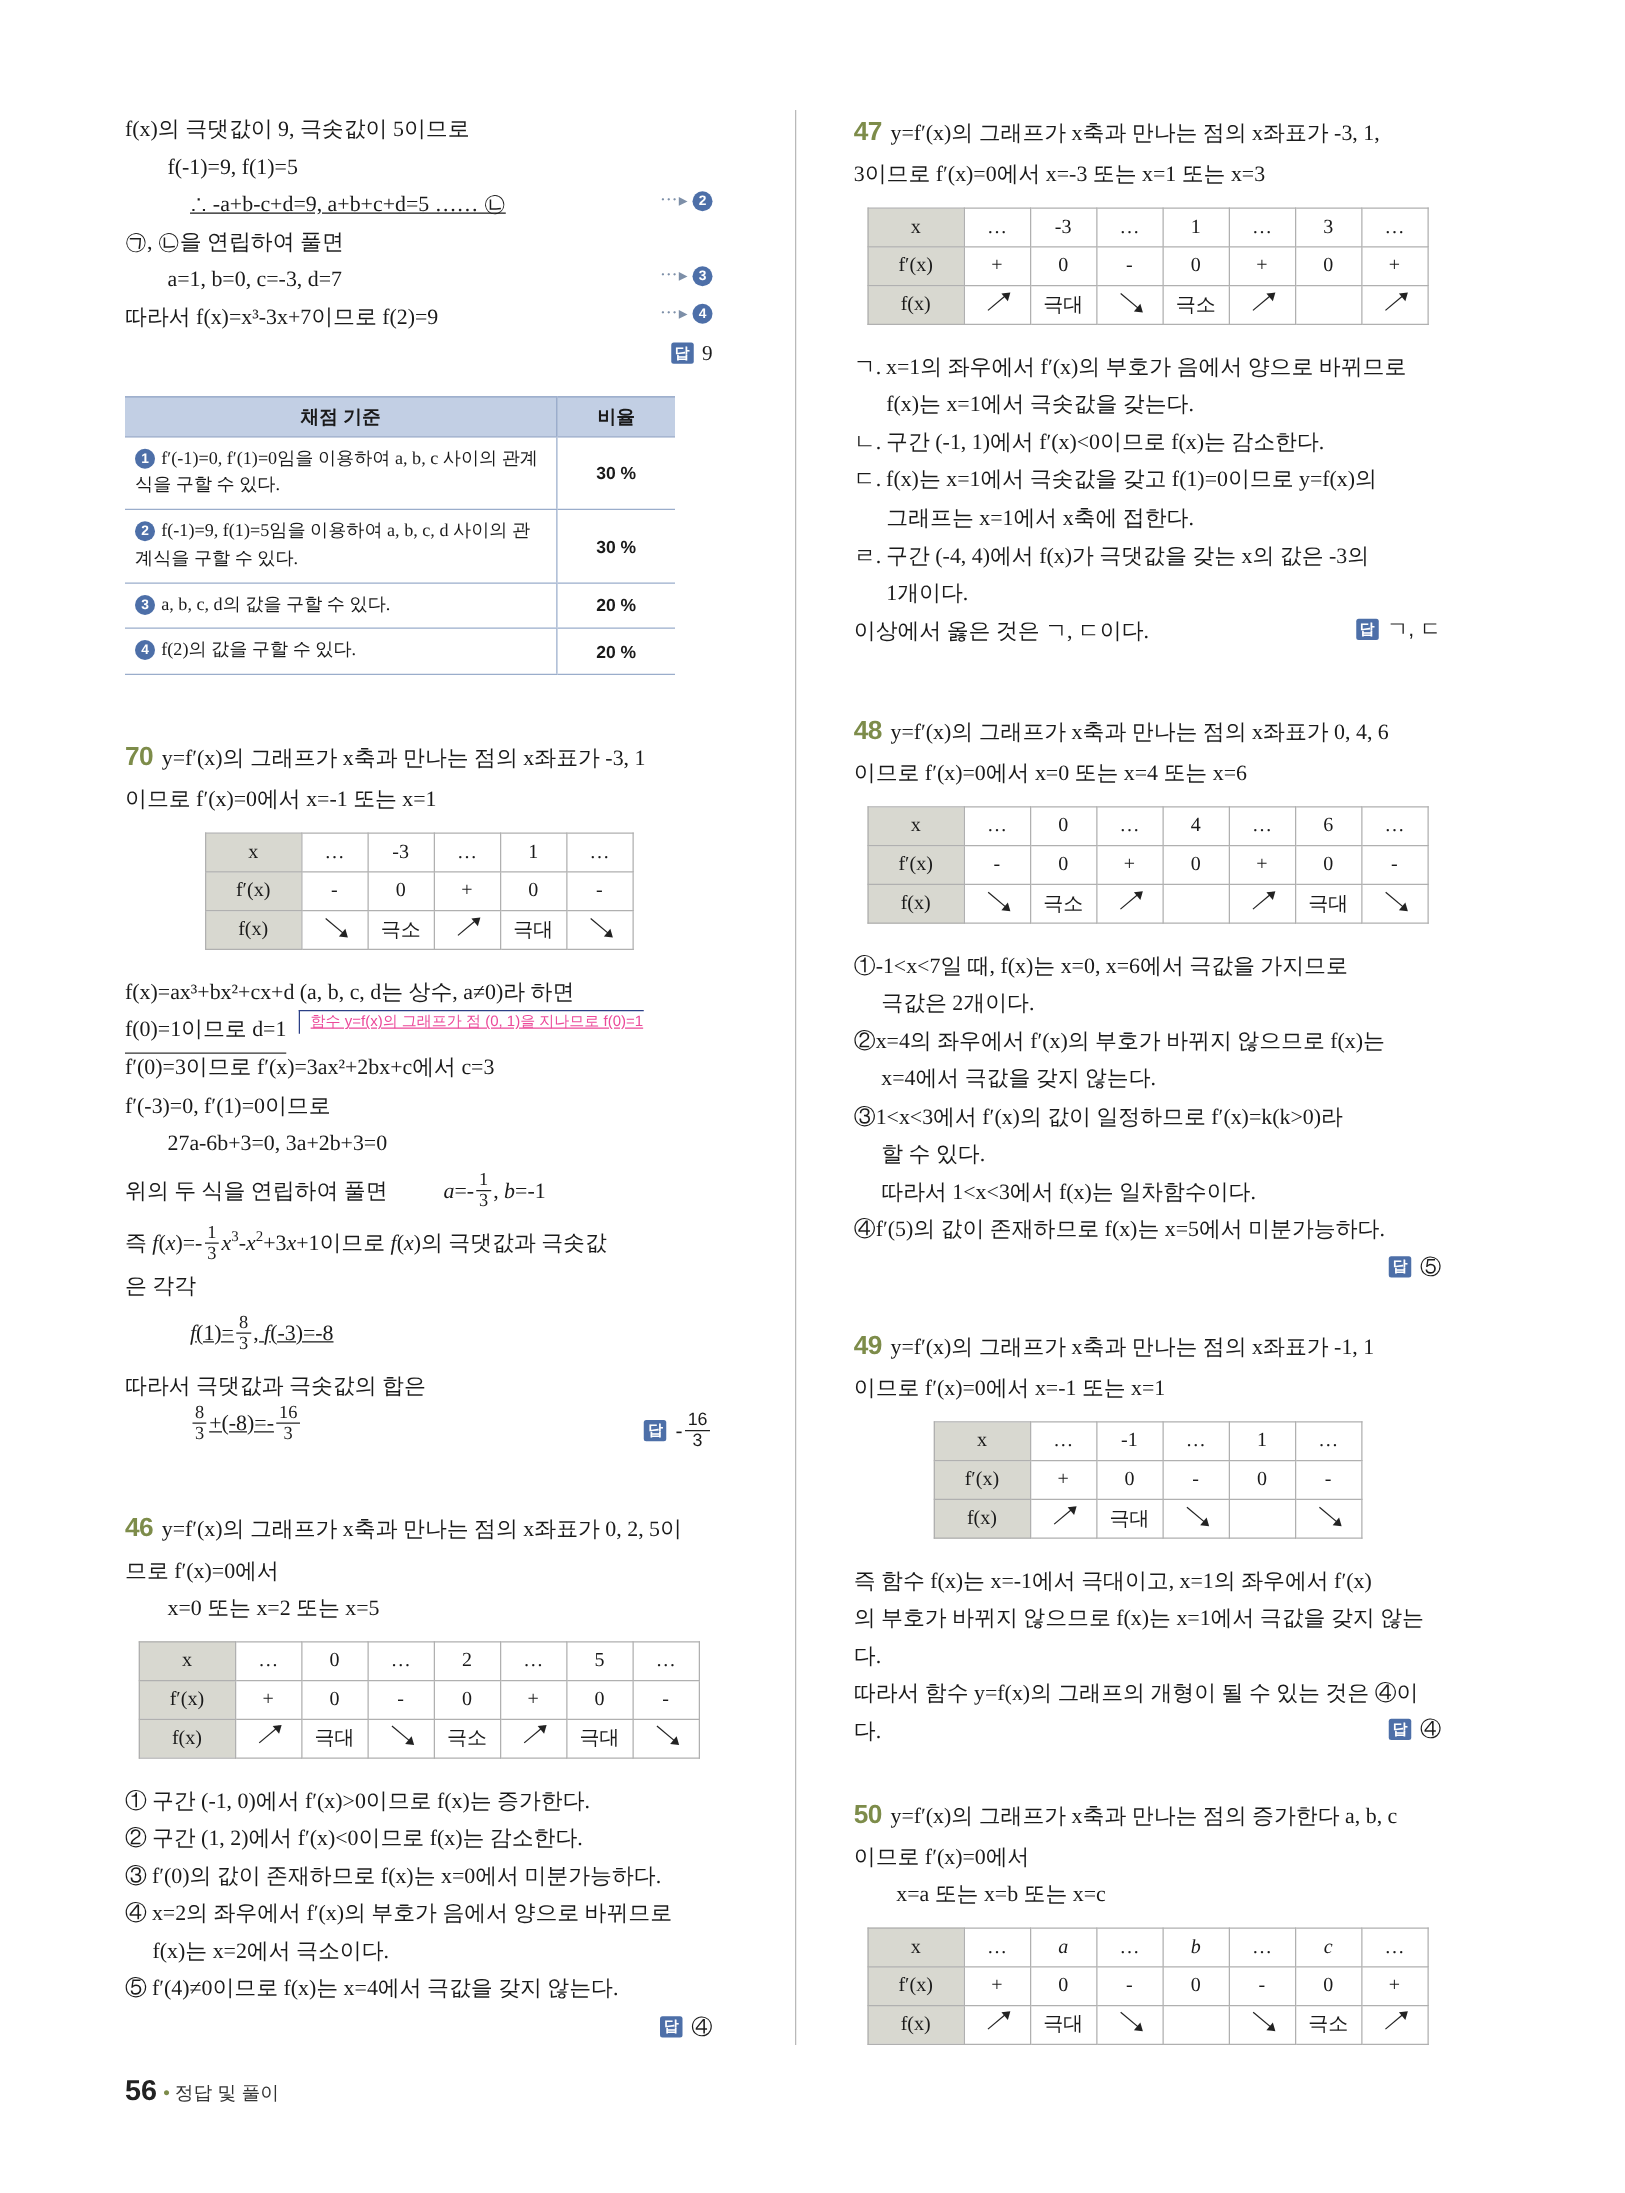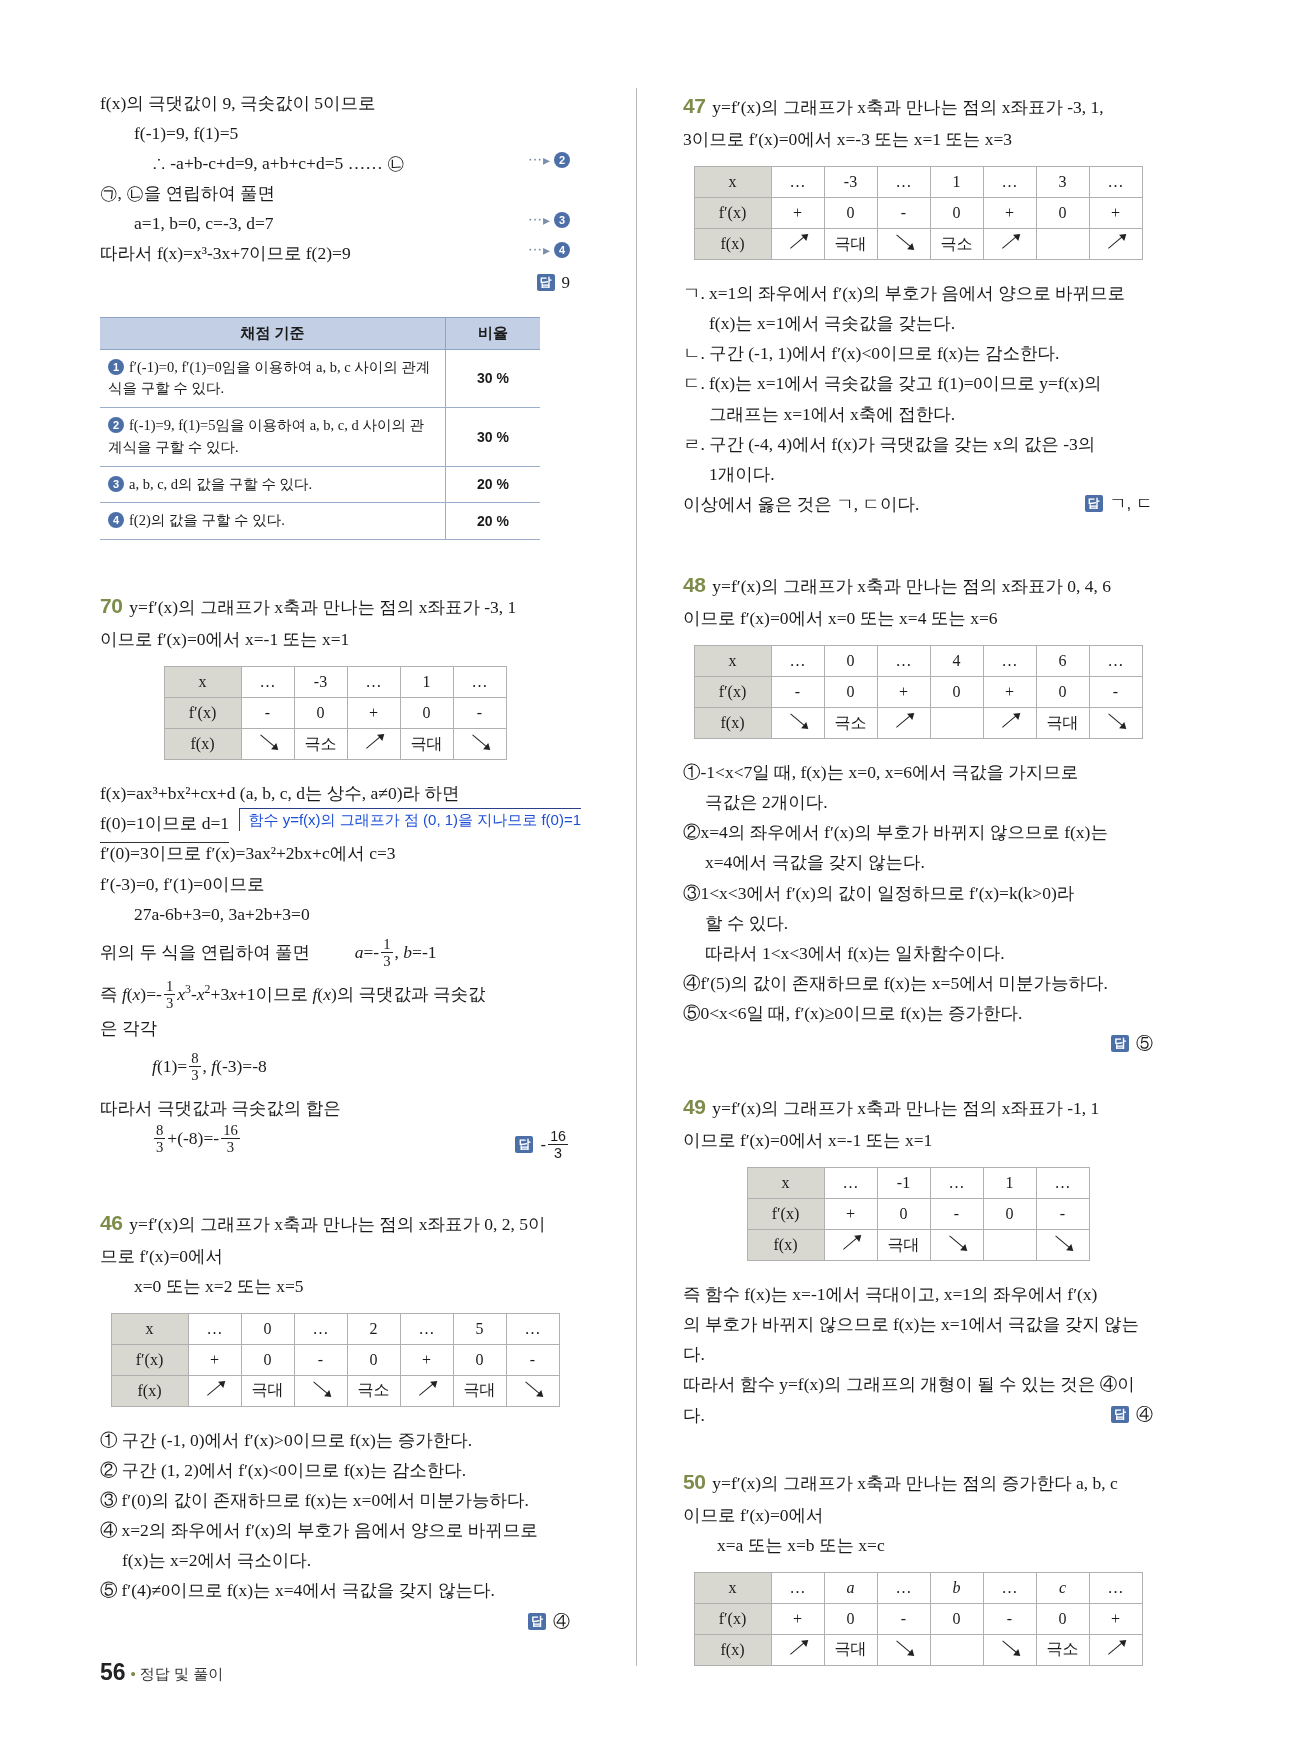--- a/index.html
+++ b/index.html
@@ -45,21 +45,21 @@
 
   
   .line {
     font-size: 17.5px;
     line-height: 1.72;
     margin: 0;
     white-space: nowrap;
   }
   .line.wrap { white-space: normal; }
   .indent1 { padding-left: 34px; }
-  .indent2 { padding-left: 52px; }
+  .indent2 { padding-left: 52px; text-decoration: underline; }
   .gap-s { height: 8px; }
   .gap-m { height: 18px; }
   .gap-l { height: 34px; }
   .gap-xl { height: 48px; }
 
   i.mv { font-style: italic; font-family: "Liberation Serif", serif; }
   sup.pw { font-size: 0.68em; vertical-align: super; }
 
   
   .qnum {
@@ -204,28 +204,29 @@
     transform: rotate(-50deg);
   }
 
   .tbl-center { display: flex; justify-content: center; }
 
   
   .sidenote {
     position: relative;
     display: inline-block;
     vertical-align: top;
-    color: #1d4ed8;
-    font-size: 15px;
+    color: #ec4899;
+    font-size: 12px;
     font-family: "Liberation Sans", sans-serif;
     line-height: 1.45;
     padding-left: 8px;
     border-left: 1.5px solid #2b3f86;
     border-top: 1.5px solid #2b3f86;
     margin-left: 6px;
+    text-decoration: underline;
   }
 
   
   .uline-wrap { position: relative; display: inline-block; }
   .uline-wrap::after {
     content:"";
     position:absolute;
     left:0; right:0; bottom:-5px;
     height:1px; background:#333;
   }
@@ -580,21 +581,20 @@
           </tbody>
             </table>
         </div>
 
         <div class="gap-m"></div>
 
         <div class="line wrap"><span class="mark">①</span><span>-1&lt;x&lt;7일 때, f(x)는 x=0, x=6에서 극값을 가지므로</span><br><span style="padding-left:22px">극값은 2개이다.</span></div>
         <div class="line wrap"><span class="mark">②</span><span>x=4의 좌우에서 f′(x)의 부호가 바뀌지 않으므로 f(x)는</span><br><span style="padding-left:22px">x=4에서 극값을 갖지 않는다.</span></div>
         <div class="line wrap"><span class="mark">③</span><span>1&lt;x&lt;3에서 f′(x)의 값이 일정하므로 f′(x)=k(k&gt;0)라</span><br><span style="padding-left:22px">할 수 있다.</span><br><span style="padding-left:22px">따라서 1&lt;x&lt;3에서 f(x)는 일차함수이다.</span></div>
         <div class="line"><span class="mark">④</span><span>f′(5)의 값이 존재하므로 f(x)는 x=5에서 미분가능하다.</span></div>
-        <div class="line"><span class="mark">⑤</span><span>0&lt;x&lt;6일 때, f′(x)≥0이므로 f(x)는 증가한다.</span></div>
 
         <div class="ansrow">
           <span class="ansbadge">답</span><span>⑤</span>
         </div>
       </div>
 
       <div class="gap-l"></div>
 
       <div>
         <div class="qrow">

